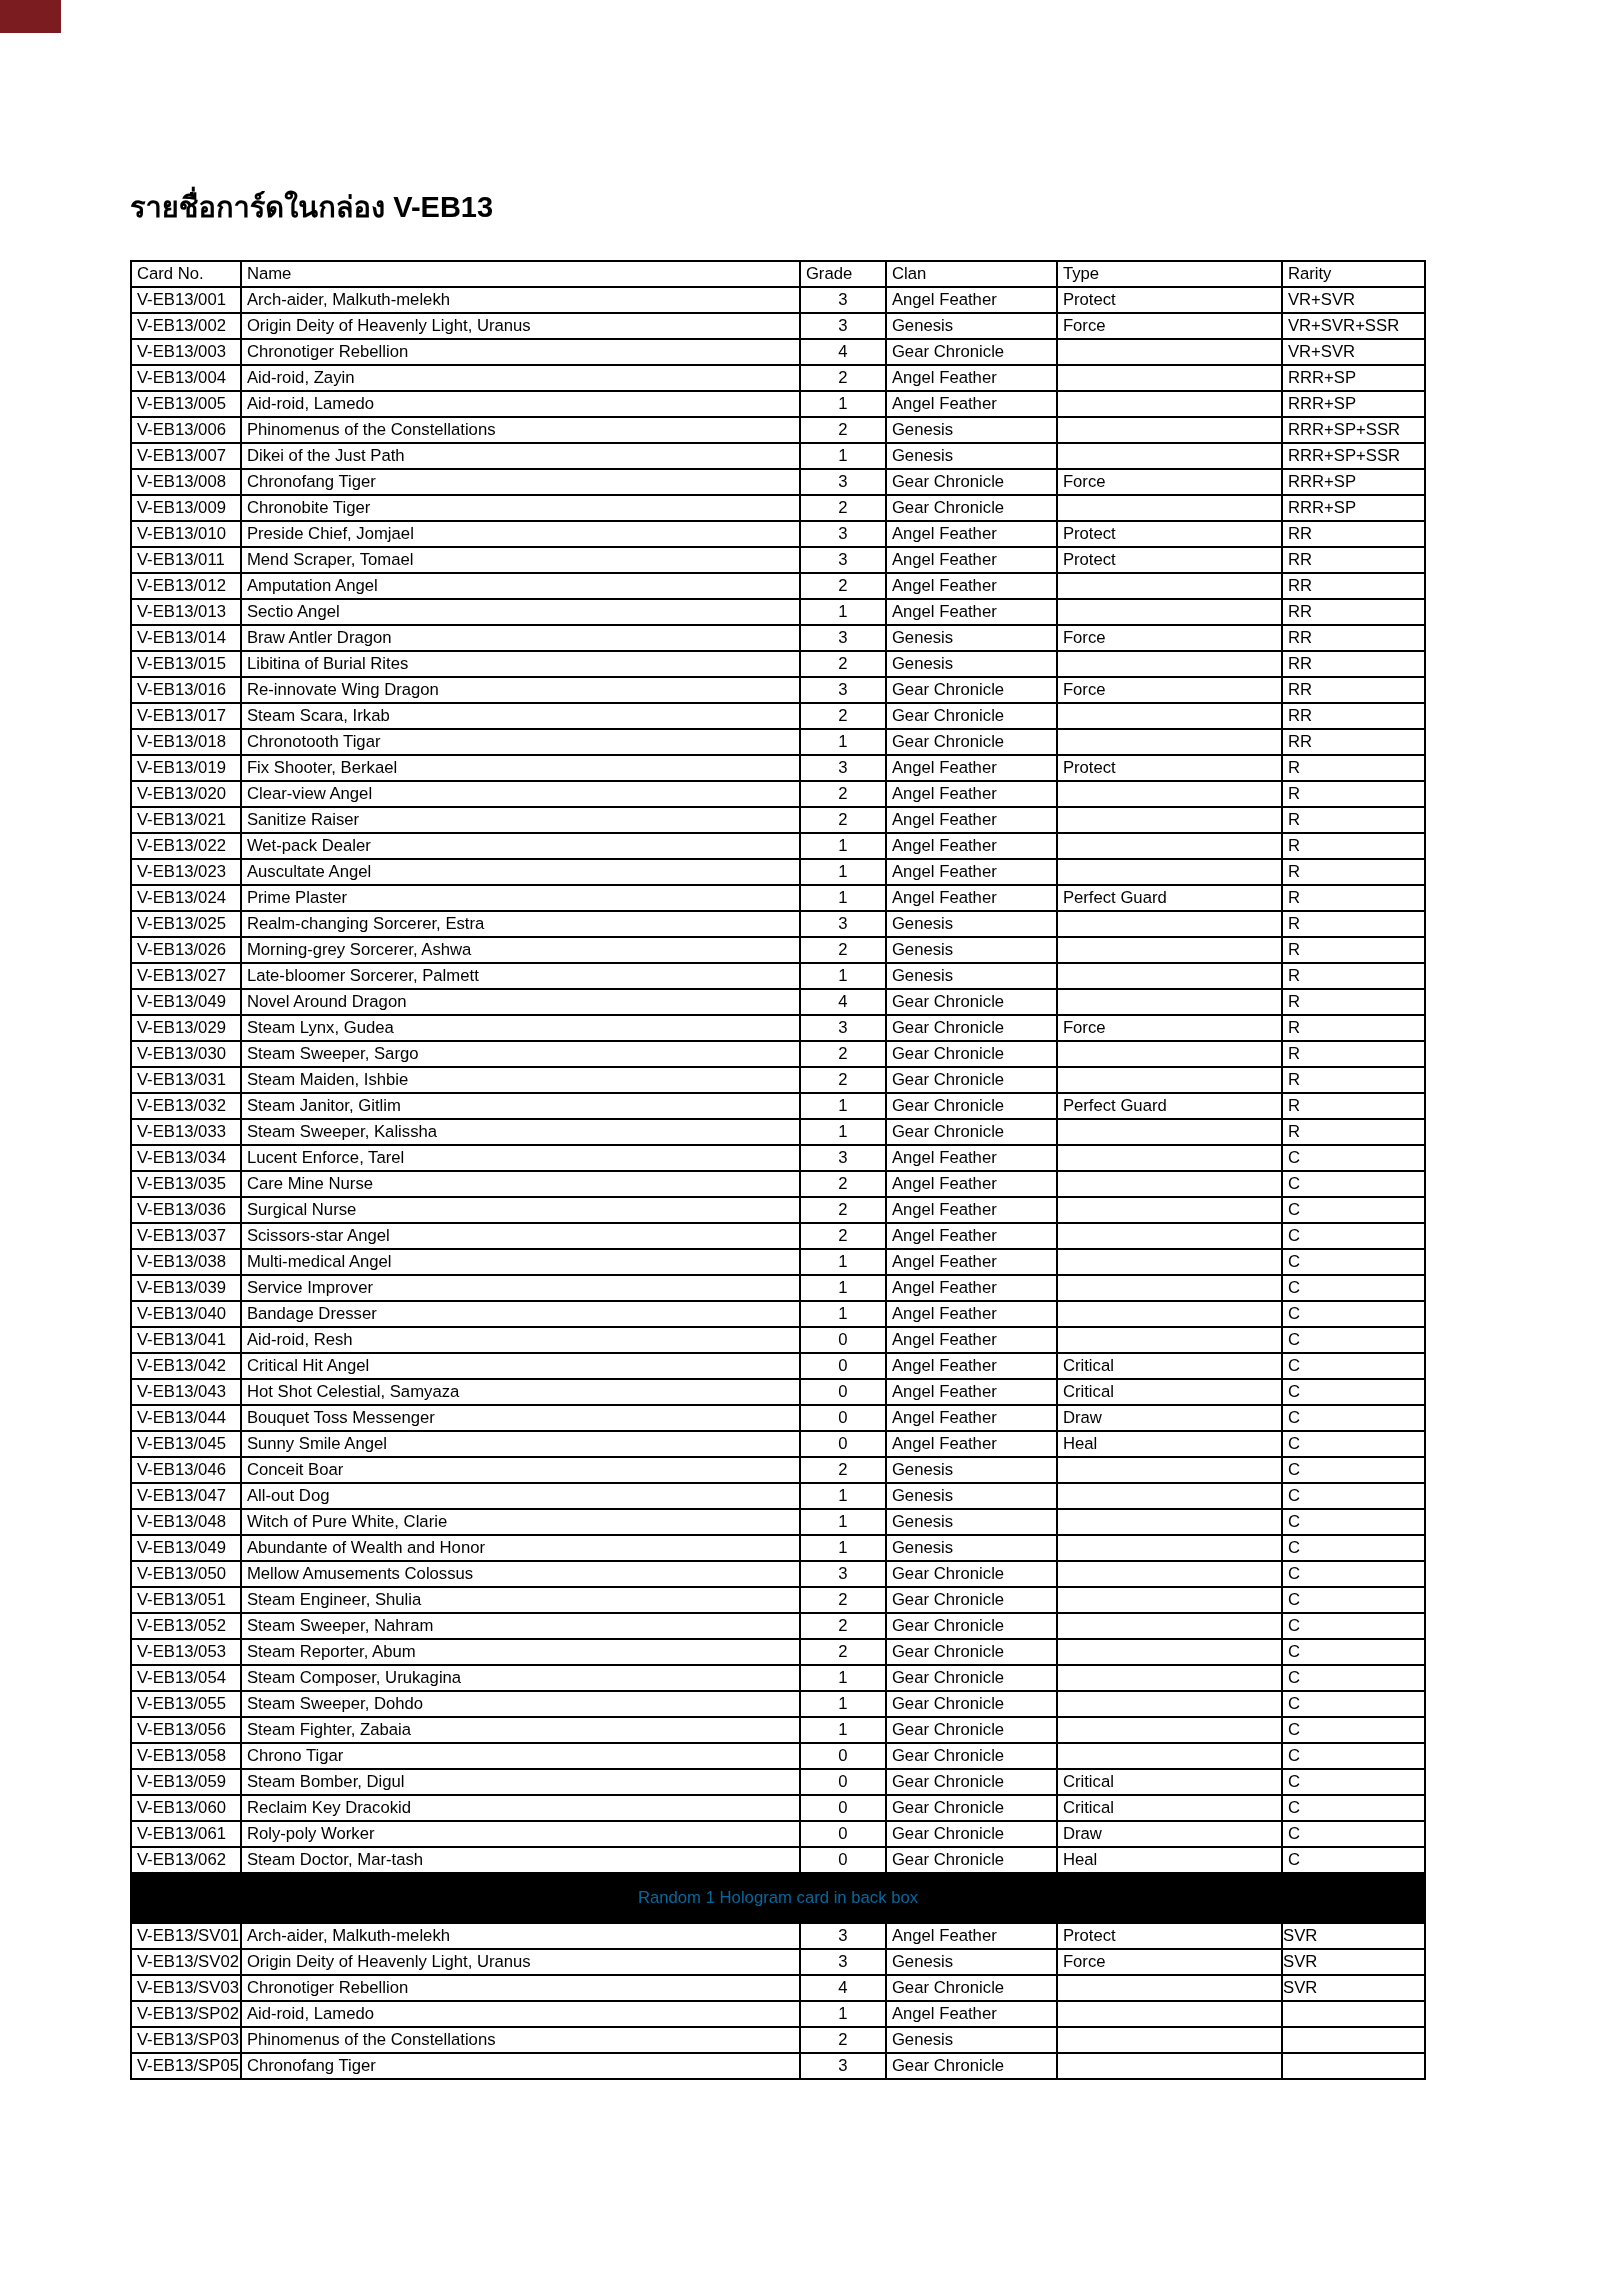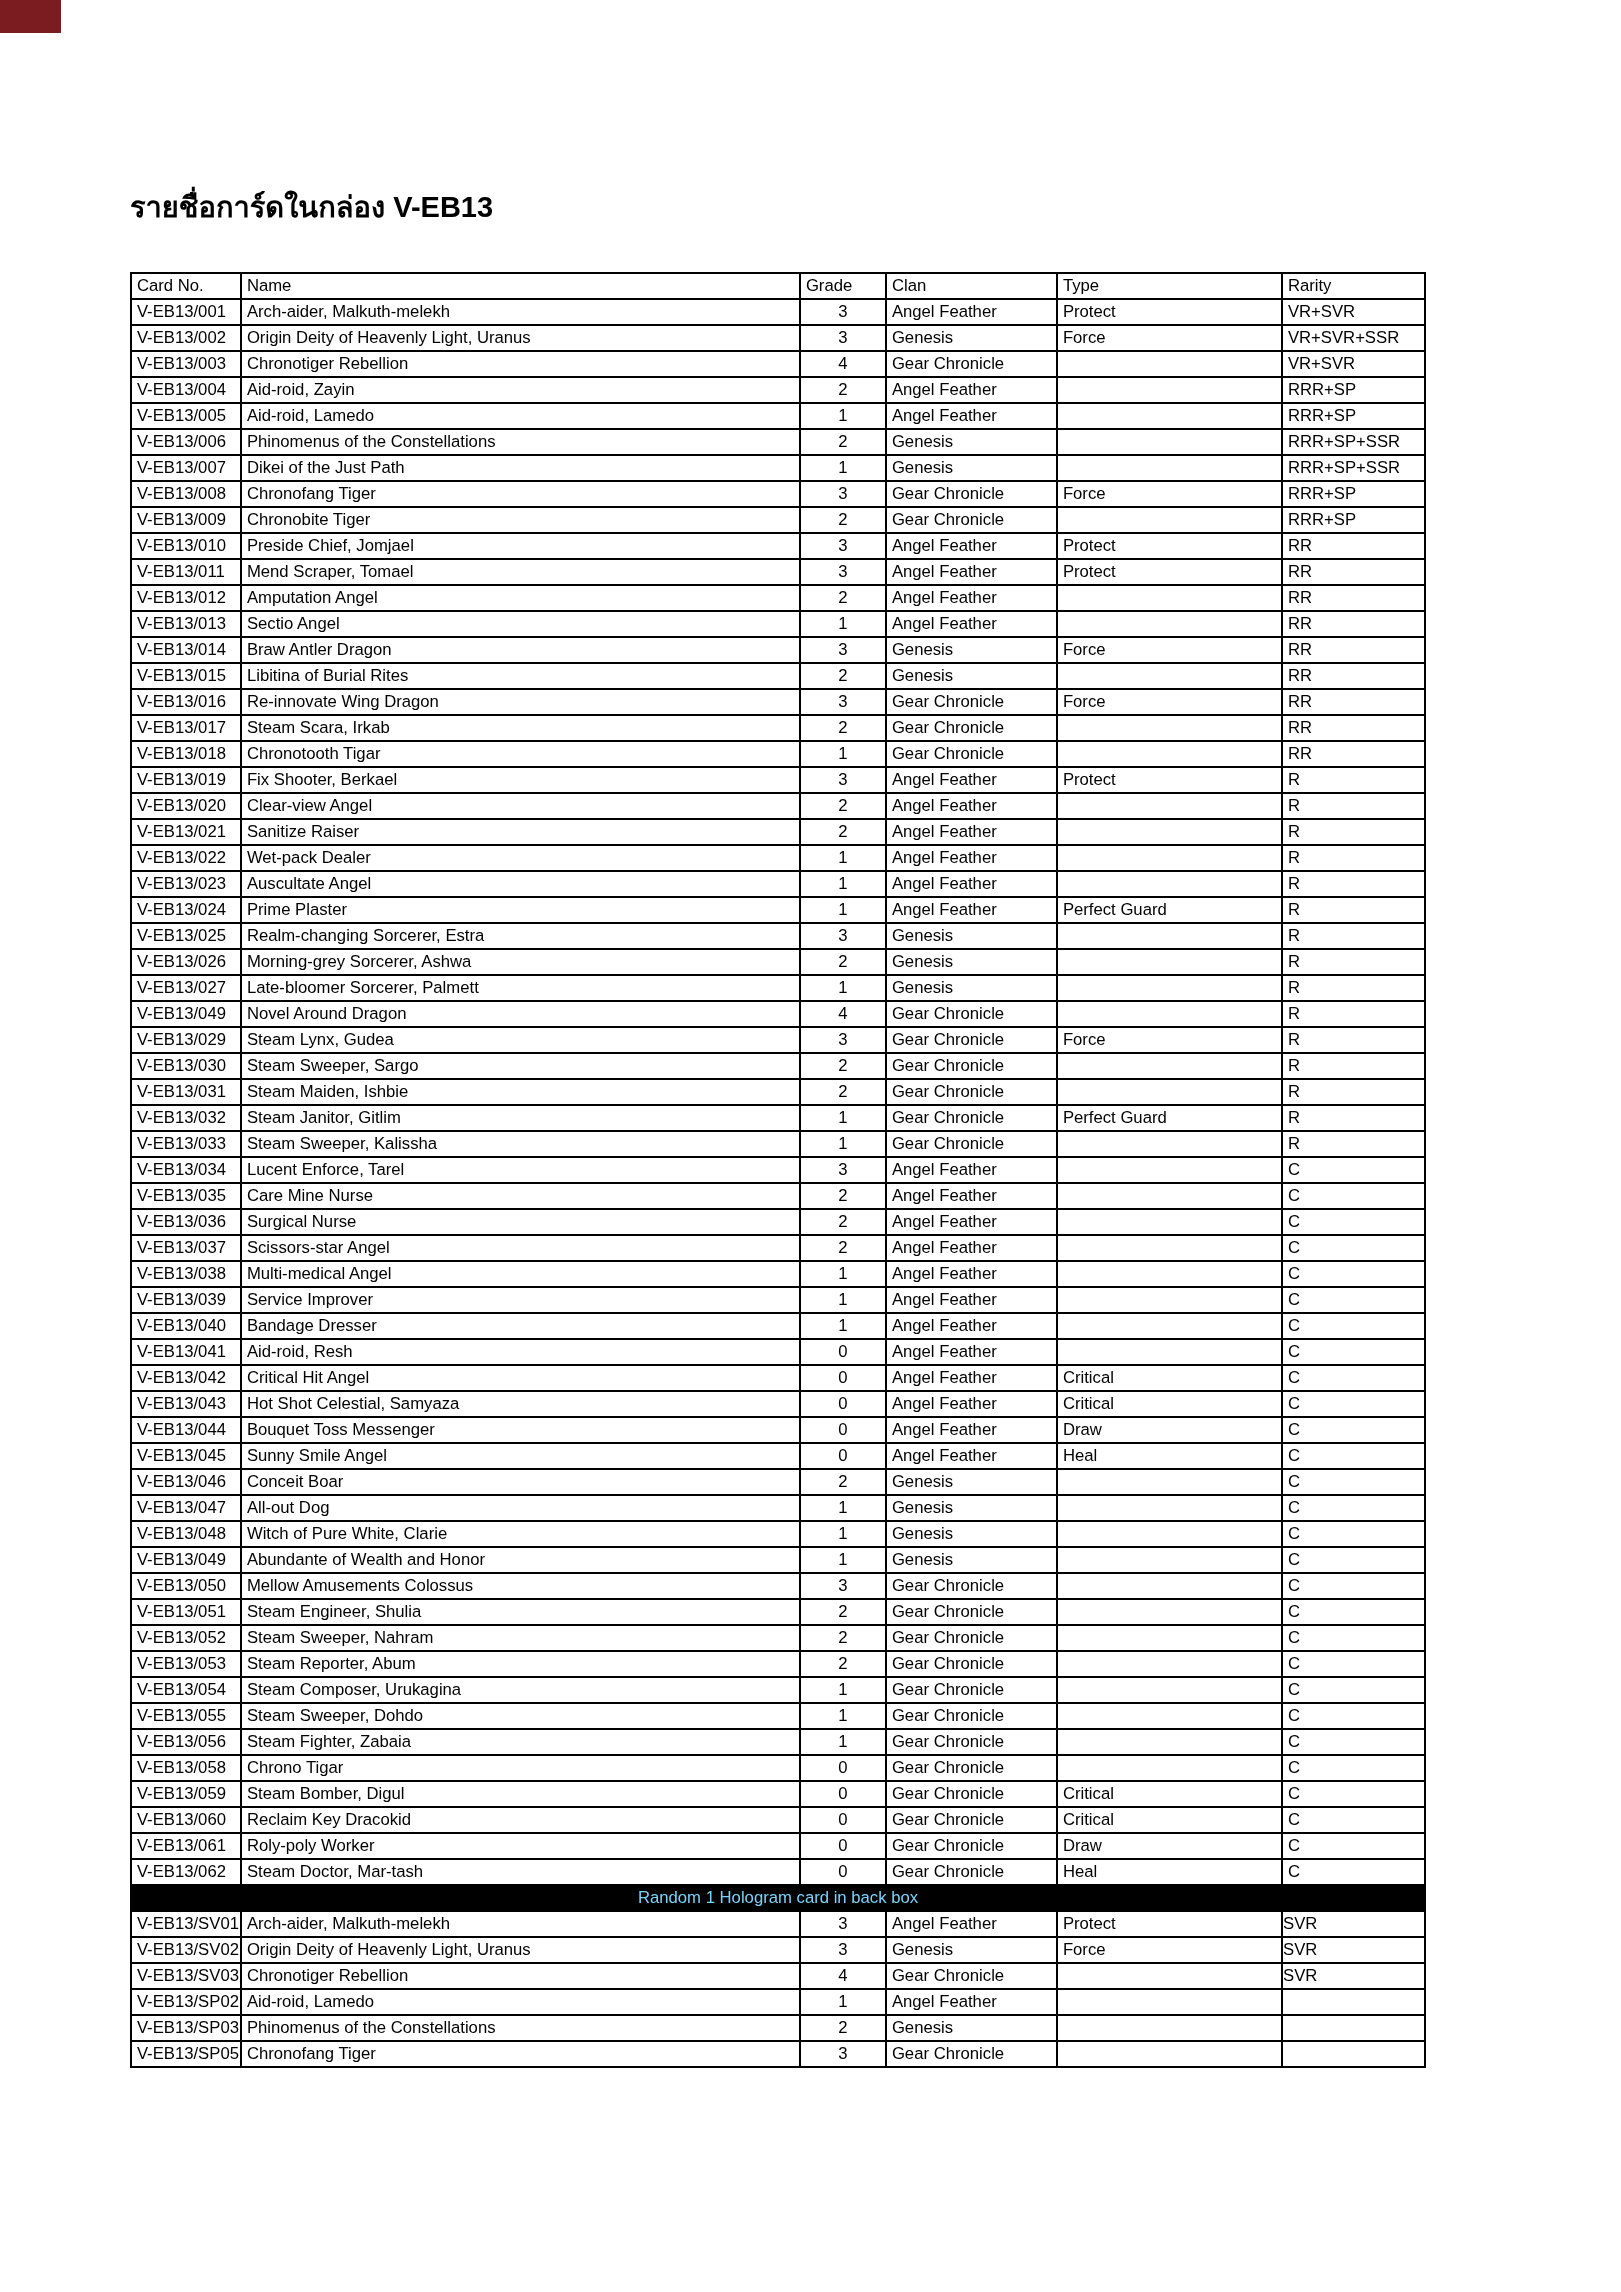--- a/index.html
+++ b/index.html
@@ -26,21 +26,21 @@
     position: absolute;
     left: 130px;
     top: 184px;
     font-size: 29px;
     font-weight: bold;
     white-space: nowrap;
   }
   table.card-table {
     position: absolute;
     left: 130px;
-    top: 272px;
+    top: 260px;
     width: 1294px;
     border-collapse: collapse;
     table-layout: fixed;
   }
   table.card-table th,
   table.card-table td {
     border: 2px solid #000000;
     font-size: 16.7px;
     font-weight: normal;
     height: 24px;
@@ -54,23 +54,23 @@
   table.card-table tbody td.col-grade {
     text-align: center;
     padding: 0;
   }
   table.card-table td.rarity-centered {
     text-align: left;
     padding: 0;
   }
   table.card-table td.banner-cell {
     background: #000000;
-    color: #7dd3fc;
+    color: #0369a1;
     text-align: center;
-    padding: 0;
+    padding: 12px;
   }
 </style>
 </head>
 <body>
 
 <div class="corner-artifact"></div>
 
 <div class="page-title">รายชื่อการ์ดในกล่อง V-EB13</div>
 
 <table class="card-table">

